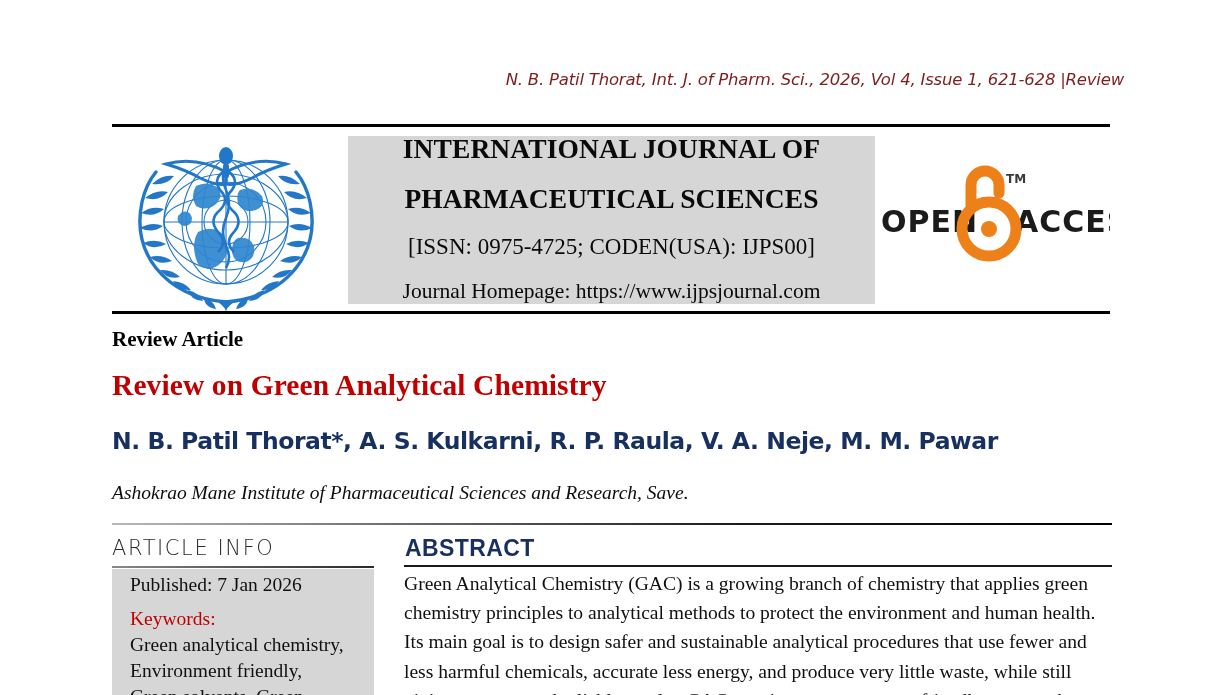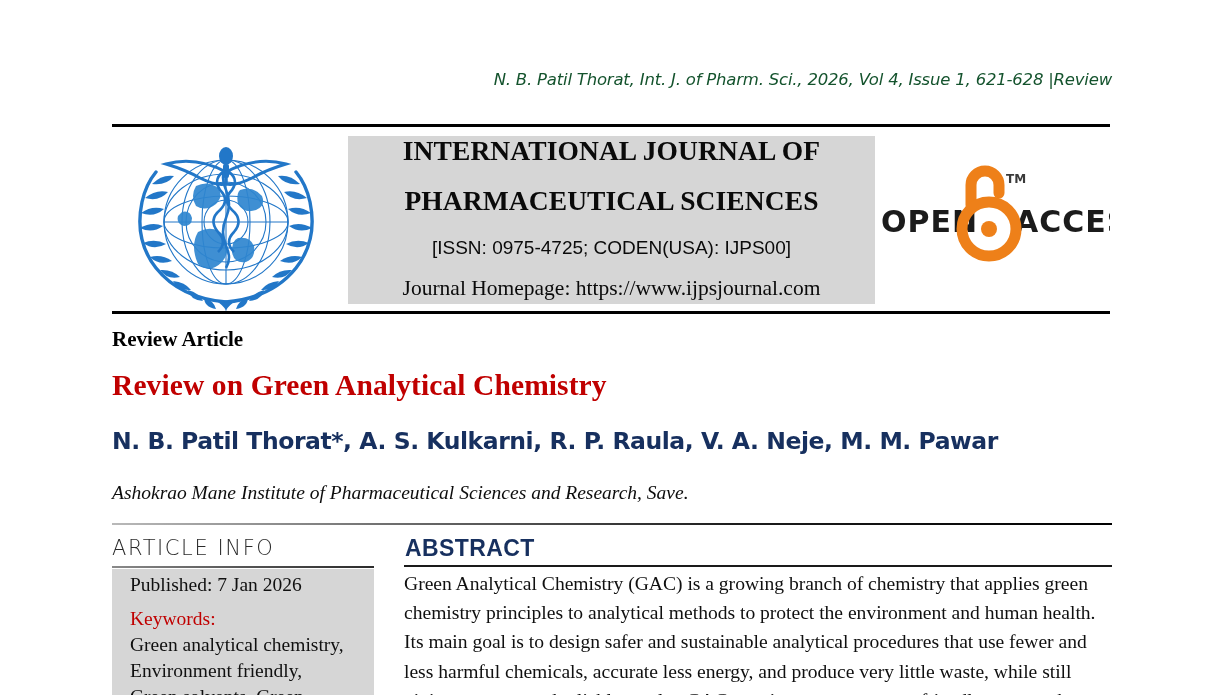--- a/index.html
+++ b/index.html
@@ -19,29 +19,29 @@
   .page {
     position: absolute;
     left: 0; top: 0;
     width: 1220px;
     height: 695px;
   }
 
   
   .running-head {
     position: absolute;
-    left: 112px;
+    left: 124px;
     top: 70px;
     width: 1000px;
     text-align: right;
     font-family: "DejaVu Sans", "Liberation Sans", sans-serif;
     font-style: italic;
     font-size: 16.5px;
     letter-spacing: -0.2px;
-    color: #14532d;
+    color: #7f1d1d;
     white-space: nowrap;
   }
 
   
   .rule-thick-top {
     position: absolute;
     left: 112px;
     top: 124px;
     width: 998px;
     height: 3px;
@@ -100,22 +100,22 @@
   .journal-name {
     font-family: "Liberation Serif", "DejaVu Serif", serif;
     font-weight: bold;
     font-size: 27.5px;
     line-height: 1.34;
     text-align: center;
     color: #0a0a0a;
     letter-spacing: 0.1px;
   }
   .journal-issn {
-    font-family: Liberation Sans, sans-serif;
-    font-size: 19px;
+    font-family: Liberation Serif, serif;
+    font-size: 23px;
     line-height: 1.32;
     text-align: center;
     color: #0a0a0a;
     margin-top: 2px;
   }
   .journal-homepage {
     font-family: "Liberation Serif", "DejaVu Serif", serif;
     font-size: 21.5px;
     line-height: 1.32;
     text-align: center;

